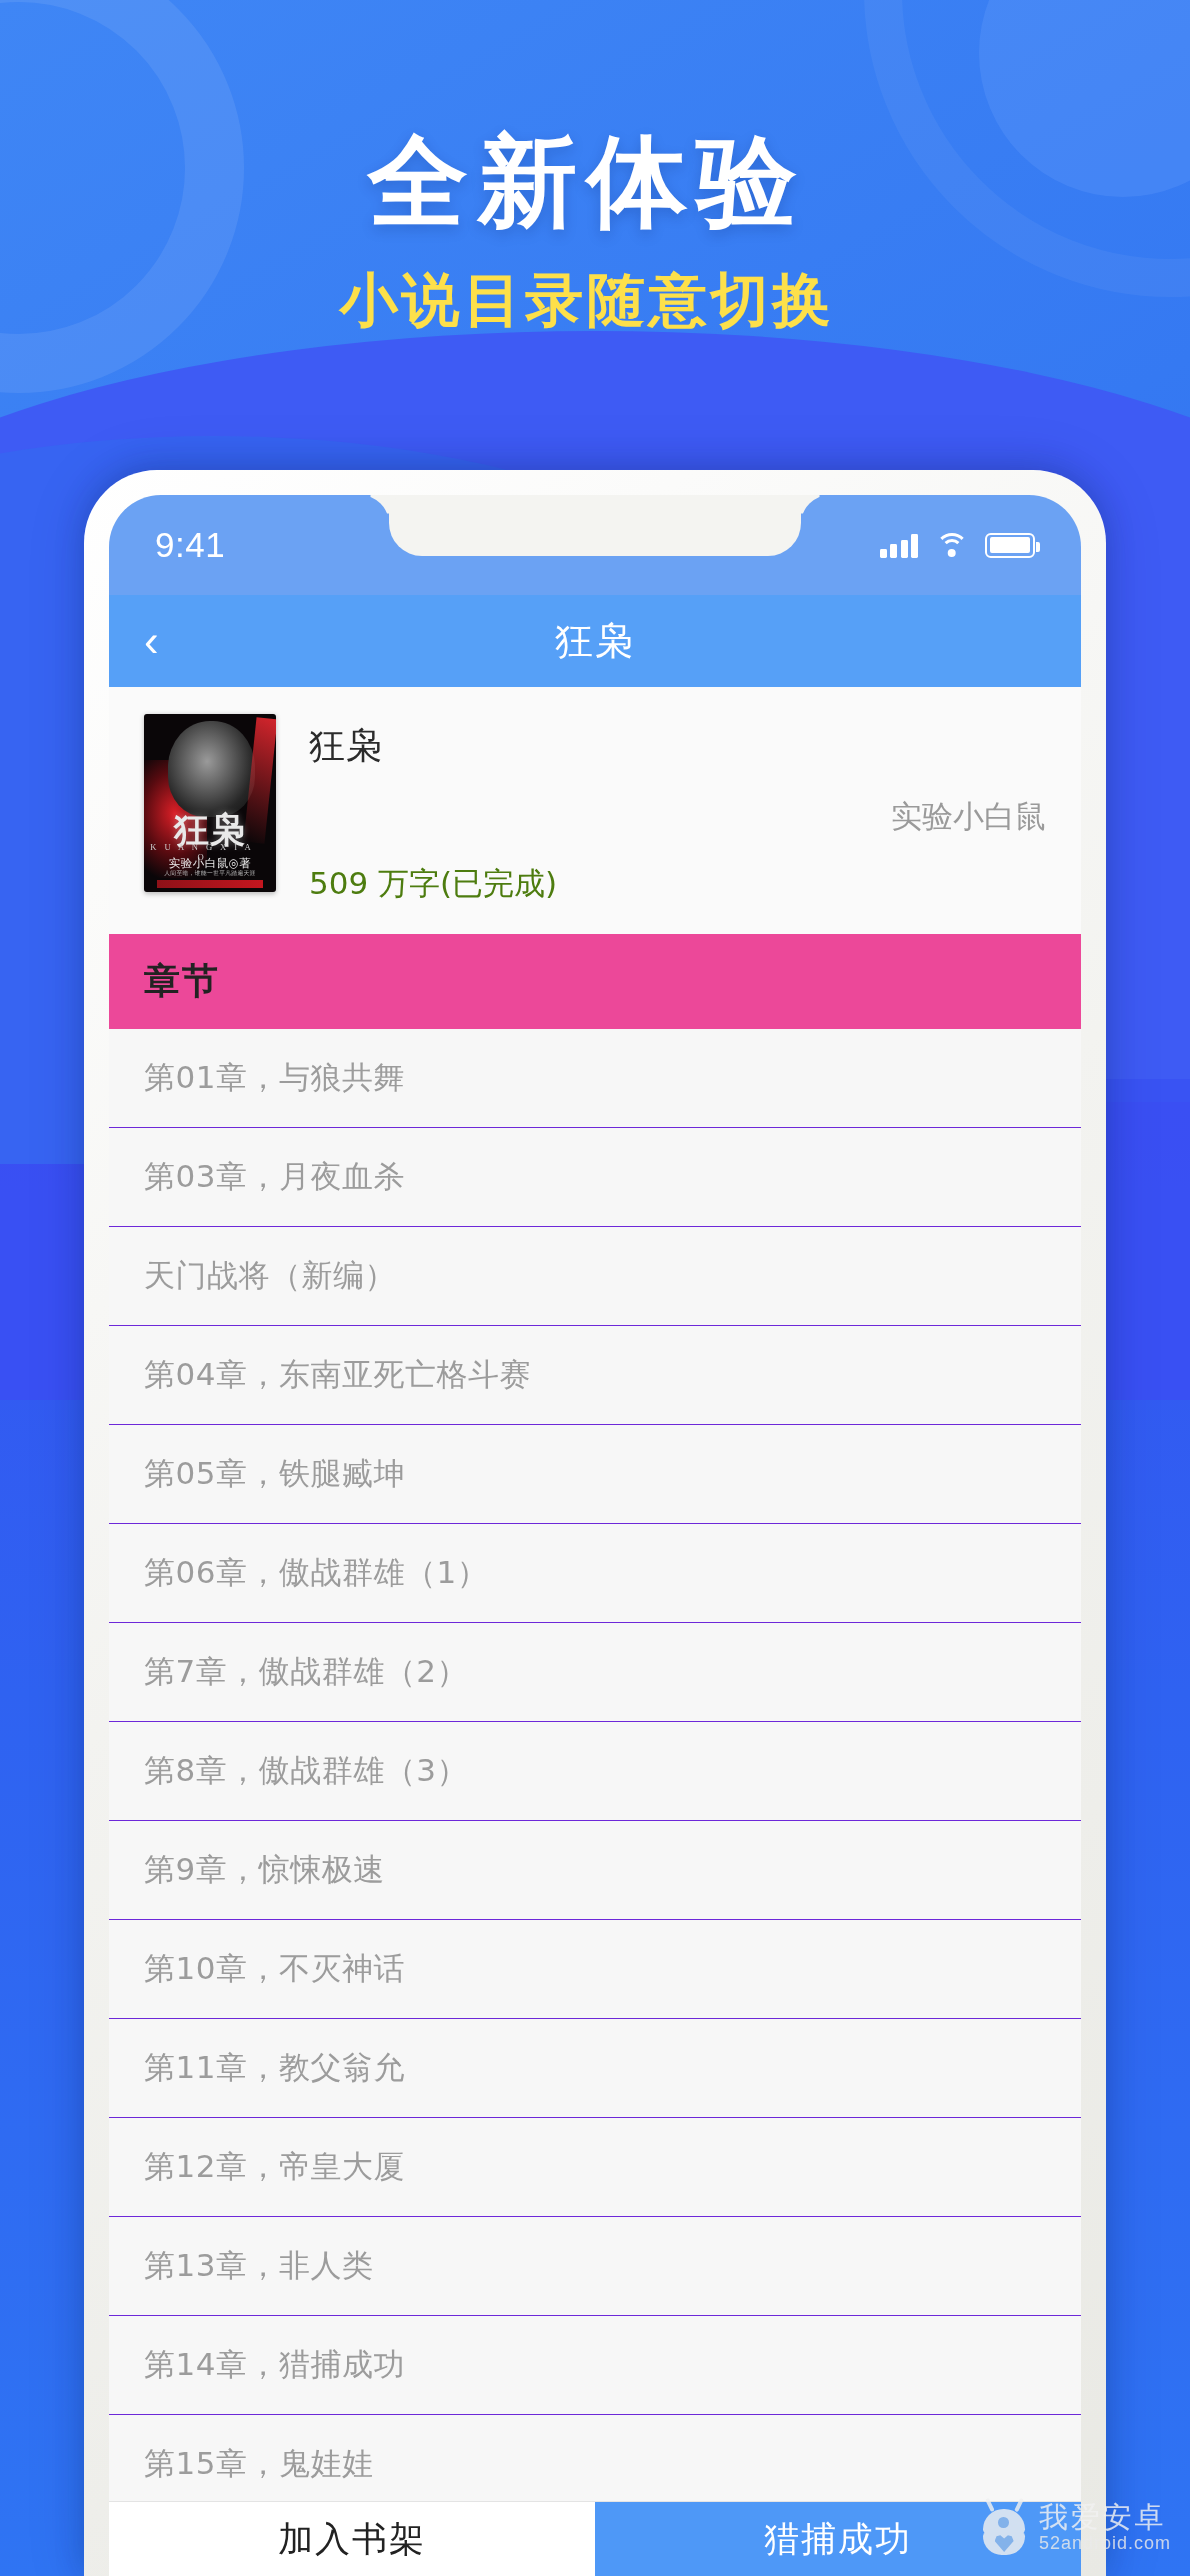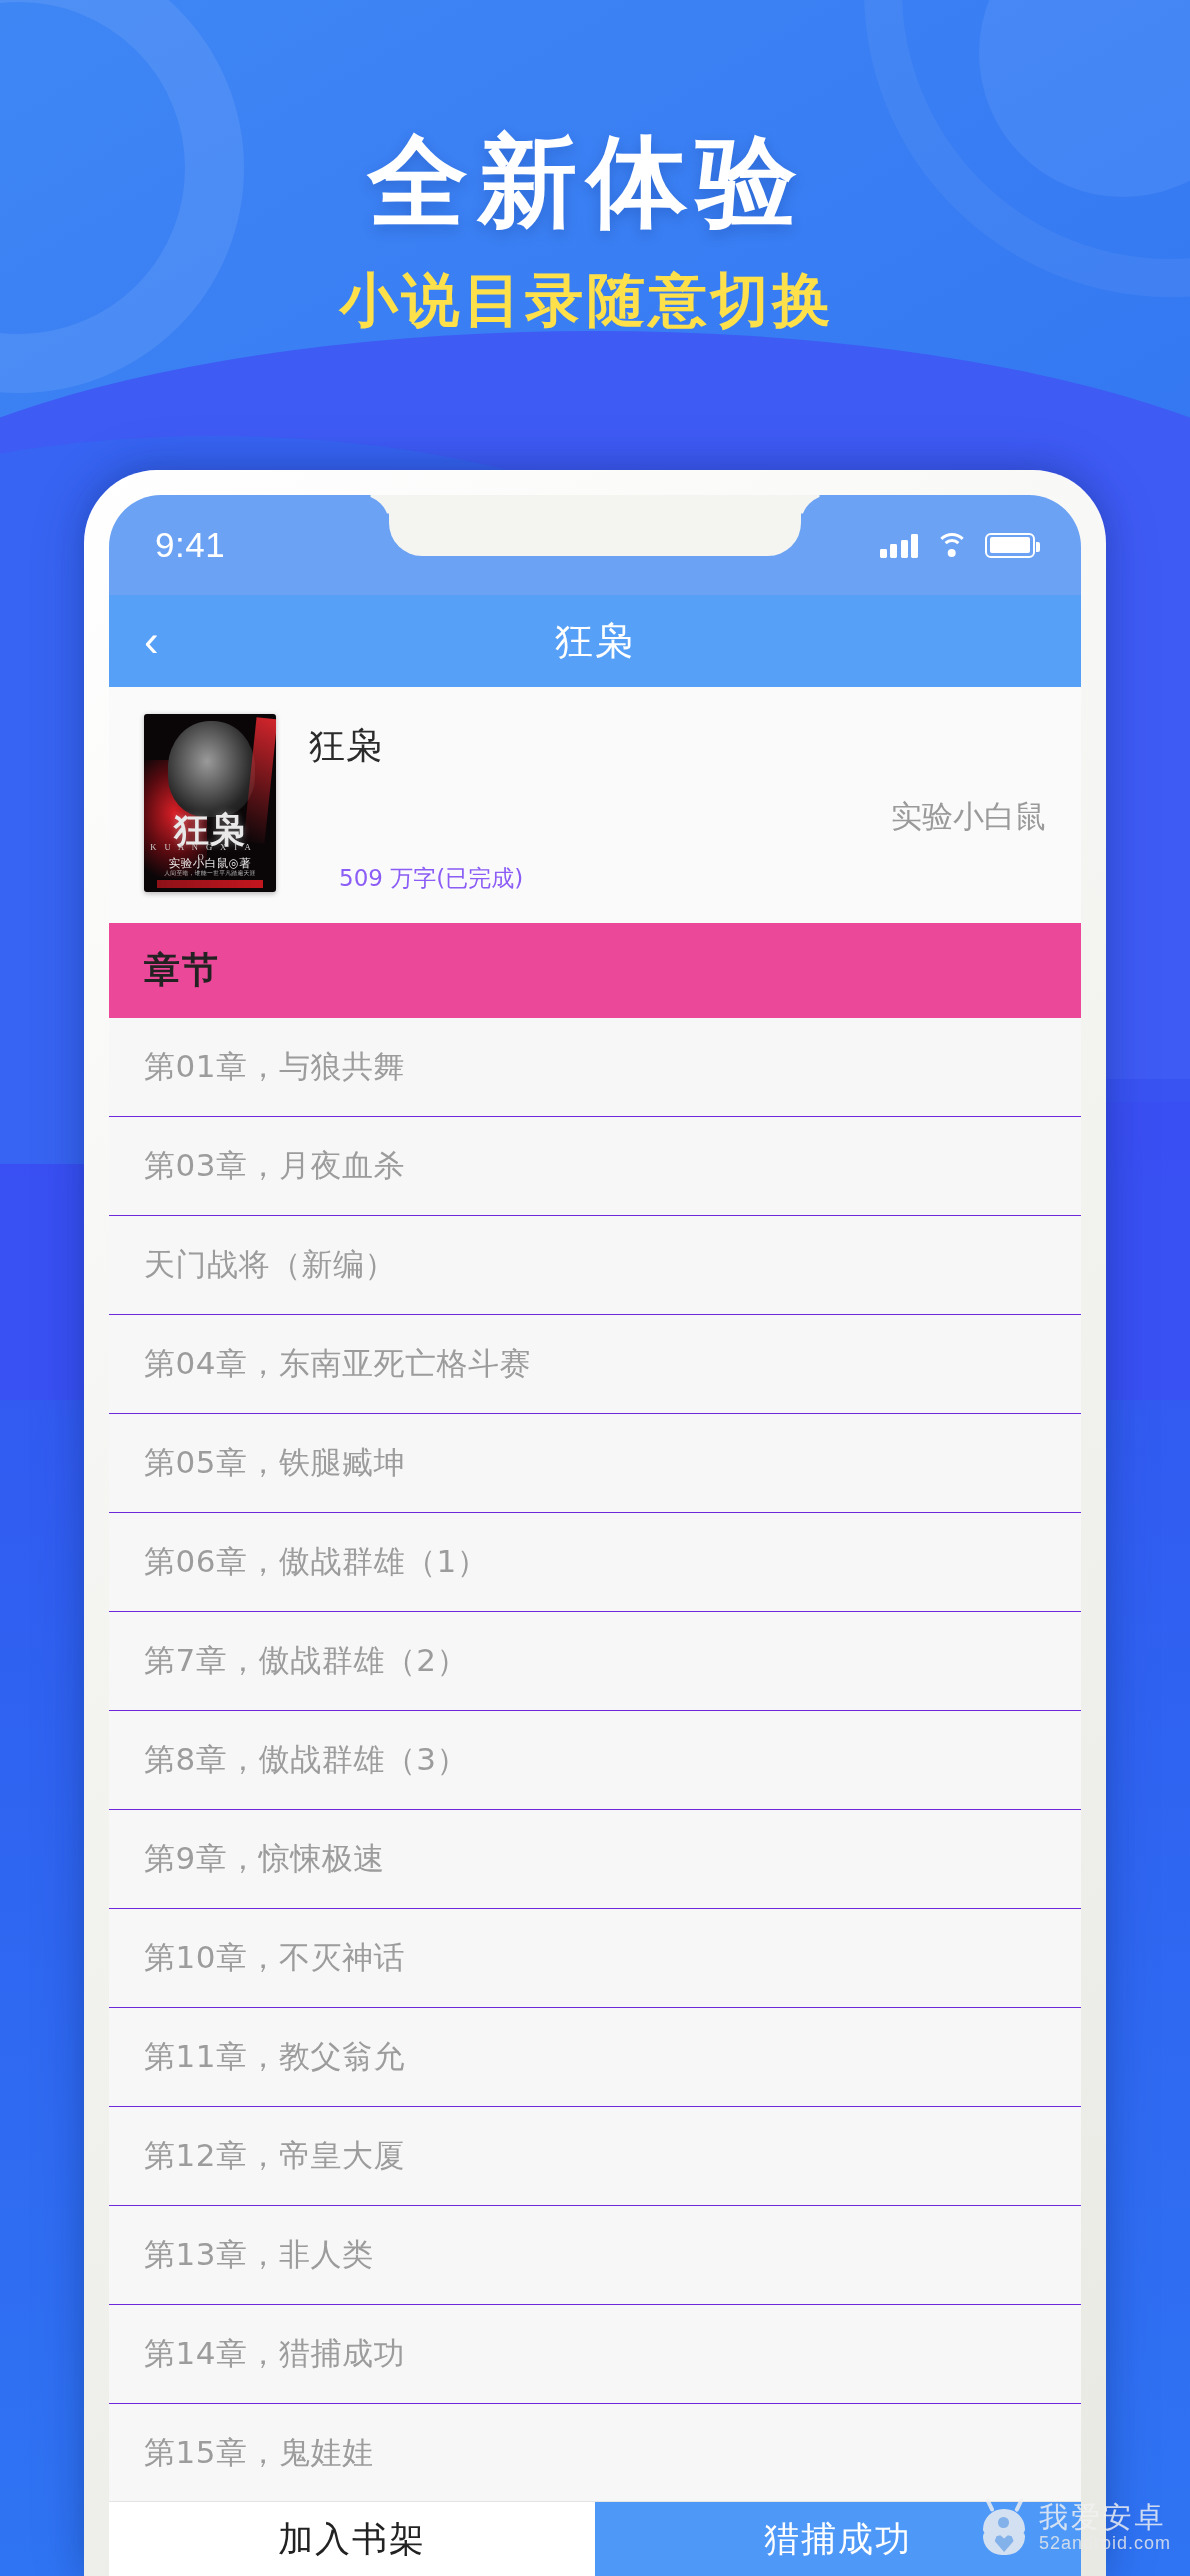--- a/index.html
+++ b/index.html
@@ -192,23 +192,22 @@
   .bookmeta .bm-title {
     font-size:36px; color:#2b2b2b; margin-bottom:25px; letter-spacing:1px;
     font-family:"DejaVu Sans","Liberation Sans",sans-serif;
   }
   .bookmeta .bm-author {
     font-size:31px; color:#9a9a9a; margin-bottom:25px;
     font-family:"DejaVu Sans","Liberation Sans",sans-serif;
     text-align:right;
   }
   .bookmeta .bm-words {
-    font-size:23px; color:#8b5cf6;
-    font-family:"DejaVu Sans","Liberation Sans",sans-serif;
-    margin-left:30px;
+    font-size:31px; color:#4d7c0f;
+    font-family:"DejaVu Sans","Liberation Sans",sans-serif;
   }
 
   
   .chapters-head {
     background:#ec4899; padding:23px 35px; font-size:36px; color:#222;
     font-weight:bold; letter-spacing:1.9px;
     font-family:"DejaVu Sans","Liberation Sans",sans-serif;
   }
   .chapter-list { background:#f7f7f7; }
   .chapter-row {

